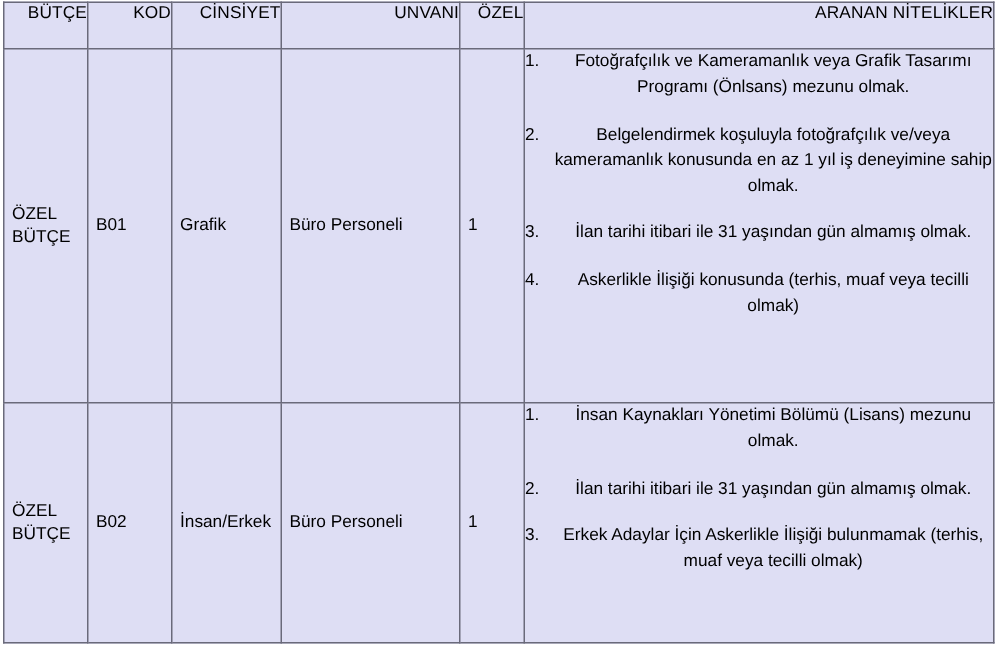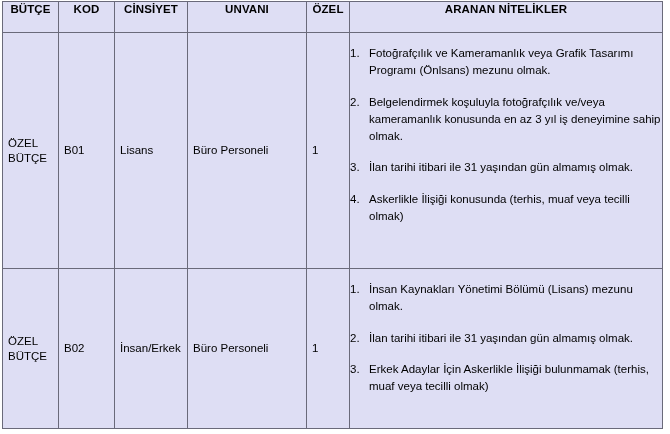--- a/index.html
+++ b/index.html
@@ -47,23 +47,23 @@
   col.c-butce   { width: 56px;  }
   col.c-kod     { width: 56px;  }
   col.c-cinsiyet{ width: 73px;  }
   col.c-unvani  { width: 119px; }
   col.c-adedi   { width: 43px;  }
   col.c-nitelik { width: 313px; }
 
   
   thead th {
     height: 30px;
-    font-weight: bold;
+    font-weight: normal;
     font-size: 11.5px;
-    text-align: center;
+    text-align: right;
     vertical-align: top;
     padding: 6px 0 0 5px;
     white-space: nowrap;
     letter-spacing: 0.1px;
   }
 
   
   tbody td.simple {
     padding: 5px 0 5px 5px;
     vertical-align: middle;
@@ -80,24 +80,24 @@
   ol.nitelik-list {
     margin: 0;
     padding: 0;
     list-style: none;
     counter-reset: nit;
   }
   ol.nitelik-list > li {
     counter-increment: nit;
     position: relative;
     padding-left: 19px;
-    margin: 12px 0 14px 0;
+    margin: 0 0 14px 0;
     font-size: 11.5px;
     line-height: 1.50;
-    text-align: left;
+    text-align: center;
   }
   ol.nitelik-list > li:last-child {
     margin-bottom: 0;
   }
   ol.nitelik-list > li::before {
     content: counter(nit) ".";
     position: absolute;
     left: 0;
     top: 0;
     width: 15px;
@@ -134,32 +134,32 @@
     <tbody>
 
       <tr class="data-row-1">
         <td class="simple">
           <span class="cell-text">ÖZEL BÜTÇE</span>
         </td>
         <td class="simple">
           <span class="cell-text">B01</span>
         </td>
         <td class="simple">
-          <span class="cell-text">Lisans</span>
+          <span class="cell-text">Grafik</span>
         </td>
         <td class="simple">
           <span class="cell-text">Büro Personeli</span>
         </td>
         <td class="simple">
           <span class="cell-text">1</span>
         </td>
         <td class="nitelik-cell">
           <ol class="nitelik-list">
             <li>Fotoğrafçılık ve Kameramanlık veya Grafik Tasarımı Programı (Önlsans) mezunu olmak.</li>
-            <li>Belgelendirmek koşuluyla fotoğrafçılık ve/veya kameramanlık konusunda en az 3 yıl iş deneyimine sahip olmak.</li>
+            <li>Belgelendirmek koşuluyla fotoğrafçılık ve/veya kameramanlık konusunda en az 1 yıl iş deneyimine sahip olmak.</li>
             <li>İlan tarihi itibari ile 31 yaşından gün almamış olmak.</li>
             <li>Askerlikle İlişiği konusunda (terhis, muaf veya tecilli olmak)</li>
           </ol>
         </td>
       </tr>
 
       <tr class="data-row-2">
         <td class="simple">
           <span class="cell-text">ÖZEL BÜTÇE</span>
         </td>

